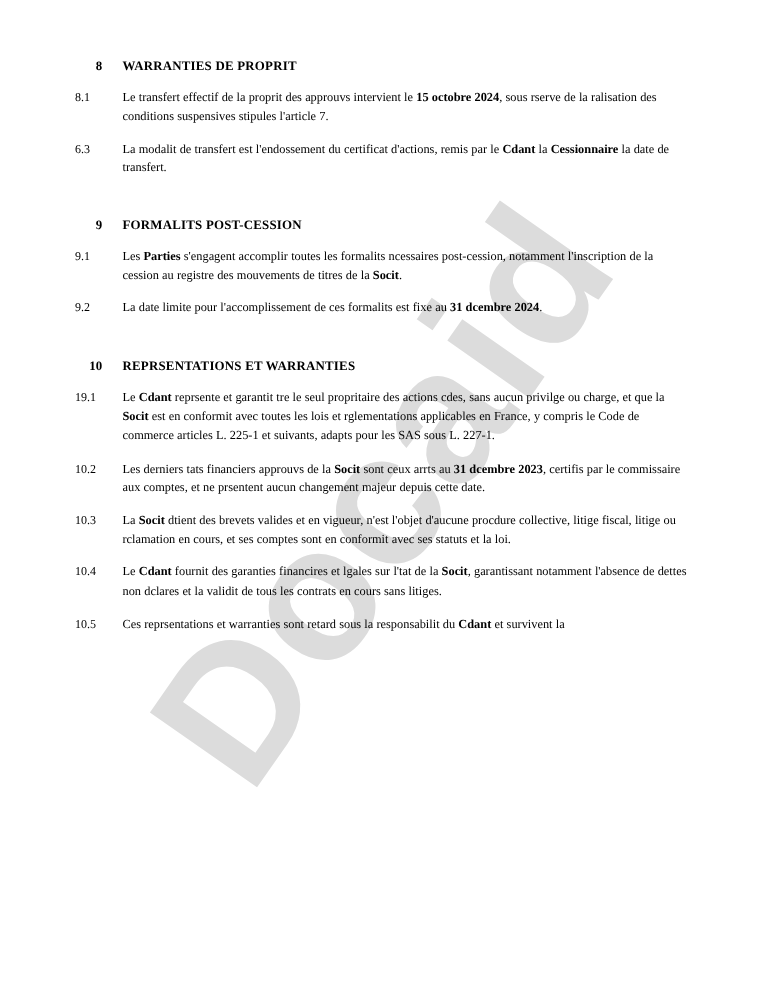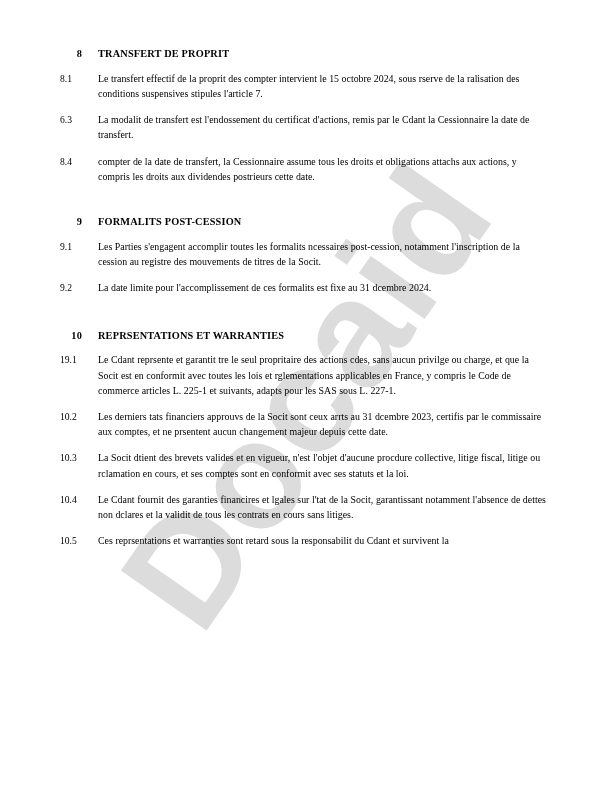--- a/index.html
+++ b/index.html
@@ -108,52 +108,48 @@
     line-height: 15.2px;
     white-space: nowrap;
   }
   .clause .cl-text {
     flex: 1 1 auto;
     font-size: 9.9px;
     line-height: 15.2px;
     text-align: left;
     word-spacing: 0.1px;
   }
-  .clause .cl-text b { font-weight: 400; }
+  .clause .cl-text b { font-weight: 700; }
 
   .section-gap { height: 21px; }
   .section-gap-b { height: 23px; }
 </style>
 </head>
 <body>
 
 <div id="page">
 
   <div id="watermark-layer">
     <div id="watermark-text">Docaid</div>
   </div>
 
   <div id="content">
     <div class="doc-body" id="doc-body">
         <div class="section">
           <div class="section-heading">
             <span class="sec-num">8</span>
-            <span class="sec-title">TRANSFERT DE PROPRIT</span>
+            <span class="sec-title">WARRANTIES DE PROPRIT</span>
           </div>
           <div class="clause">
             <span class="cl-num">8.1</span>
-            <span class="cl-text"><span>Le transfert effectif de la proprit des compter intervient le </span><b>15 octobre 2024</b><span>, sous rserve de la ralisation des conditions suspensives stipules  l'article 7.</span></span>
+            <span class="cl-text"><span>Le transfert effectif de la proprit des approuvs intervient le </span><b>15 octobre 2024</b><span>, sous rserve de la ralisation des conditions suspensives stipules  l'article 7.</span></span>
           </div>
           <div class="clause">
             <span class="cl-num">6.3</span>
             <span class="cl-text"><span>La modalit de transfert est l'endossement du certificat d'actions, remis par le </span><b>Cdant</b><span>  la </span><b>Cessionnaire</b><span>  la date de transfert.</span></span>
-          </div>
-          <div class="clause">
-            <span class="cl-num">8.4</span>
-            <span class="cl-text"><span> compter de la date de transfert, la </span><b>Cessionnaire</b><span> assume tous les droits et obligations attachs aux actions, y compris les droits aux dividendes postrieurs  cette date.</span></span>
           </div>
         </div>
         <div class="section-gap"></div>
         <div class="section">
           <div class="section-heading">
             <span class="sec-num">9</span>
             <span class="sec-title">FORMALITS POST-CESSION</span>
           </div>
           <div class="clause">
             <span class="cl-num">9.1</span>

